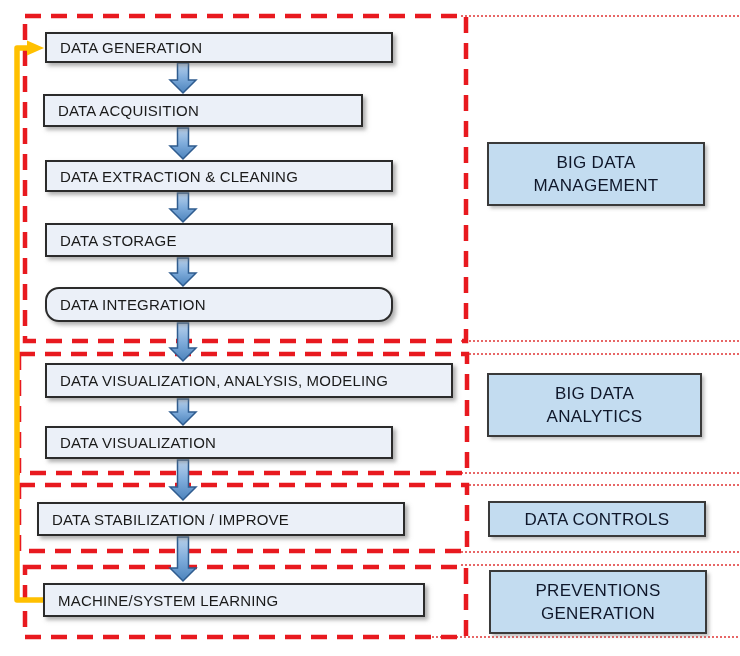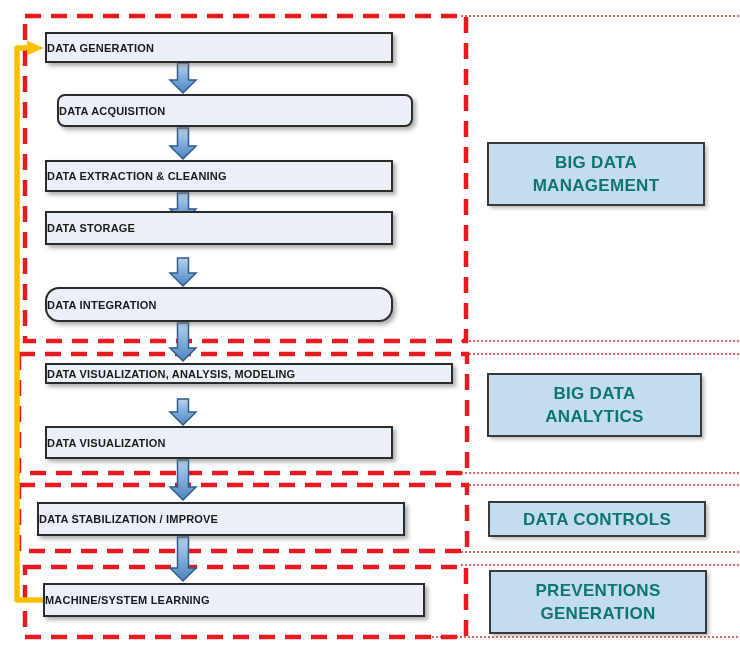--- a/index.html
+++ b/index.html
@@ -5,30 +5,30 @@
   html,body{margin:0;padding:0;background:#ffffff;}
   .canvas{
     position:relative;width:740px;height:656px;background:#ffffff;overflow:hidden;
     font-family:"Liberation Sans",sans-serif;
   }
   .overlay{position:absolute;left:0;top:0;z-index:1;}
   .flow-box{
     position:absolute;z-index:2;box-sizing:border-box;
     background:#EBF0F8;border:2px solid #2b2b2b;
     box-shadow:3px 3px 4px rgba(110,110,110,0.55);
-    display:flex;align-items:center;
-    font-weight:bold;font-size:11px;color:#1a1a1a;letter-spacing:0.2px;
+    display:flex;align-items:center;padding-left:13px;
+    font-weight:normal;font-size:15px;color:#1a1a1a;letter-spacing:0.2px;
     white-space:nowrap;
   }
   .side-box{
     position:absolute;z-index:2;box-sizing:border-box;
     background:#C3DCF0;border:2px solid #3a3a3a;
     box-shadow:2.5px 2.5px 3.5px rgba(120,120,120,0.5);
     display:flex;flex-direction:column;justify-content:center;align-items:center;
-    font-weight:bold;font-size:17px;color:#0f766e;line-height:23px;letter-spacing:0.3px;
+    font-weight:normal;font-size:17px;color:#0f172a;line-height:23px;letter-spacing:0.3px;
     text-align:center;white-space:nowrap;
   }
   .side-box span:empty{display:none;}
 </style>
 </head>
 <body>
 
 <div class="canvas">
 
   <svg class="overlay" width="740" height="656" viewBox="0 0 740 656">
@@ -71,33 +71,33 @@
 
     <g>
       <path d="M43 600 L17 600 L17 48 L28 48" fill="none" stroke-width="5.5" stroke-linejoin="round" stroke-linecap="round" stroke="#FFC000"></path>
       <polygon points="27,40.5 27,55.5 44,48" fill="#FFC000"></polygon>
     </g>
   </svg>
 
   <div class="flow-box" style="left:45px;top:32px;width:348px;height:31px;">
     <span>DATA GENERATION</span>
   </div>
-  <div class="flow-box" style="left:57px;top:94px;width:356px;height:33px;border-radius:8px;">
+  <div class="flow-box" style="left:43px;top:94px;width:320px;height:33px;">
     <span>DATA ACQUISITION</span>
   </div>
   <div class="flow-box" style="left:45px;top:160px;width:348px;height:32px;">
     <span>DATA EXTRACTION &amp; CLEANING</span>
   </div>
-  <div class="flow-box" style="left:45px;top:211px;width:348px;height:34px;">
+  <div class="flow-box" style="left:45px;top:223px;width:348px;height:34px;">
     <span>DATA STORAGE</span>
   </div>
   <div class="flow-box" style="left:45px;top:287px;width:348px;height:35px;border-radius:14px;">
     <span>DATA INTEGRATION</span>
   </div>
-  <div class="flow-box" style="left:45px;top:363px;width:408px;height:21px;">
+  <div class="flow-box" style="left:45px;top:363px;width:408px;height:35px;">
     <span>DATA VISUALIZATION, ANALYSIS, MODELING</span>
   </div>
   <div class="flow-box" style="left:45px;top:426px;width:348px;height:33px;">
     <span>DATA VISUALIZATION</span>
   </div>
   <div class="flow-box" style="left:37px;top:502px;width:368px;height:34px;">
     <span>DATA STABILIZATION / IMPROVE</span>
   </div>
   <div class="flow-box" style="left:43px;top:583px;width:382px;height:34px;">
     <span>MACHINE/SYSTEM LEARNING</span>

